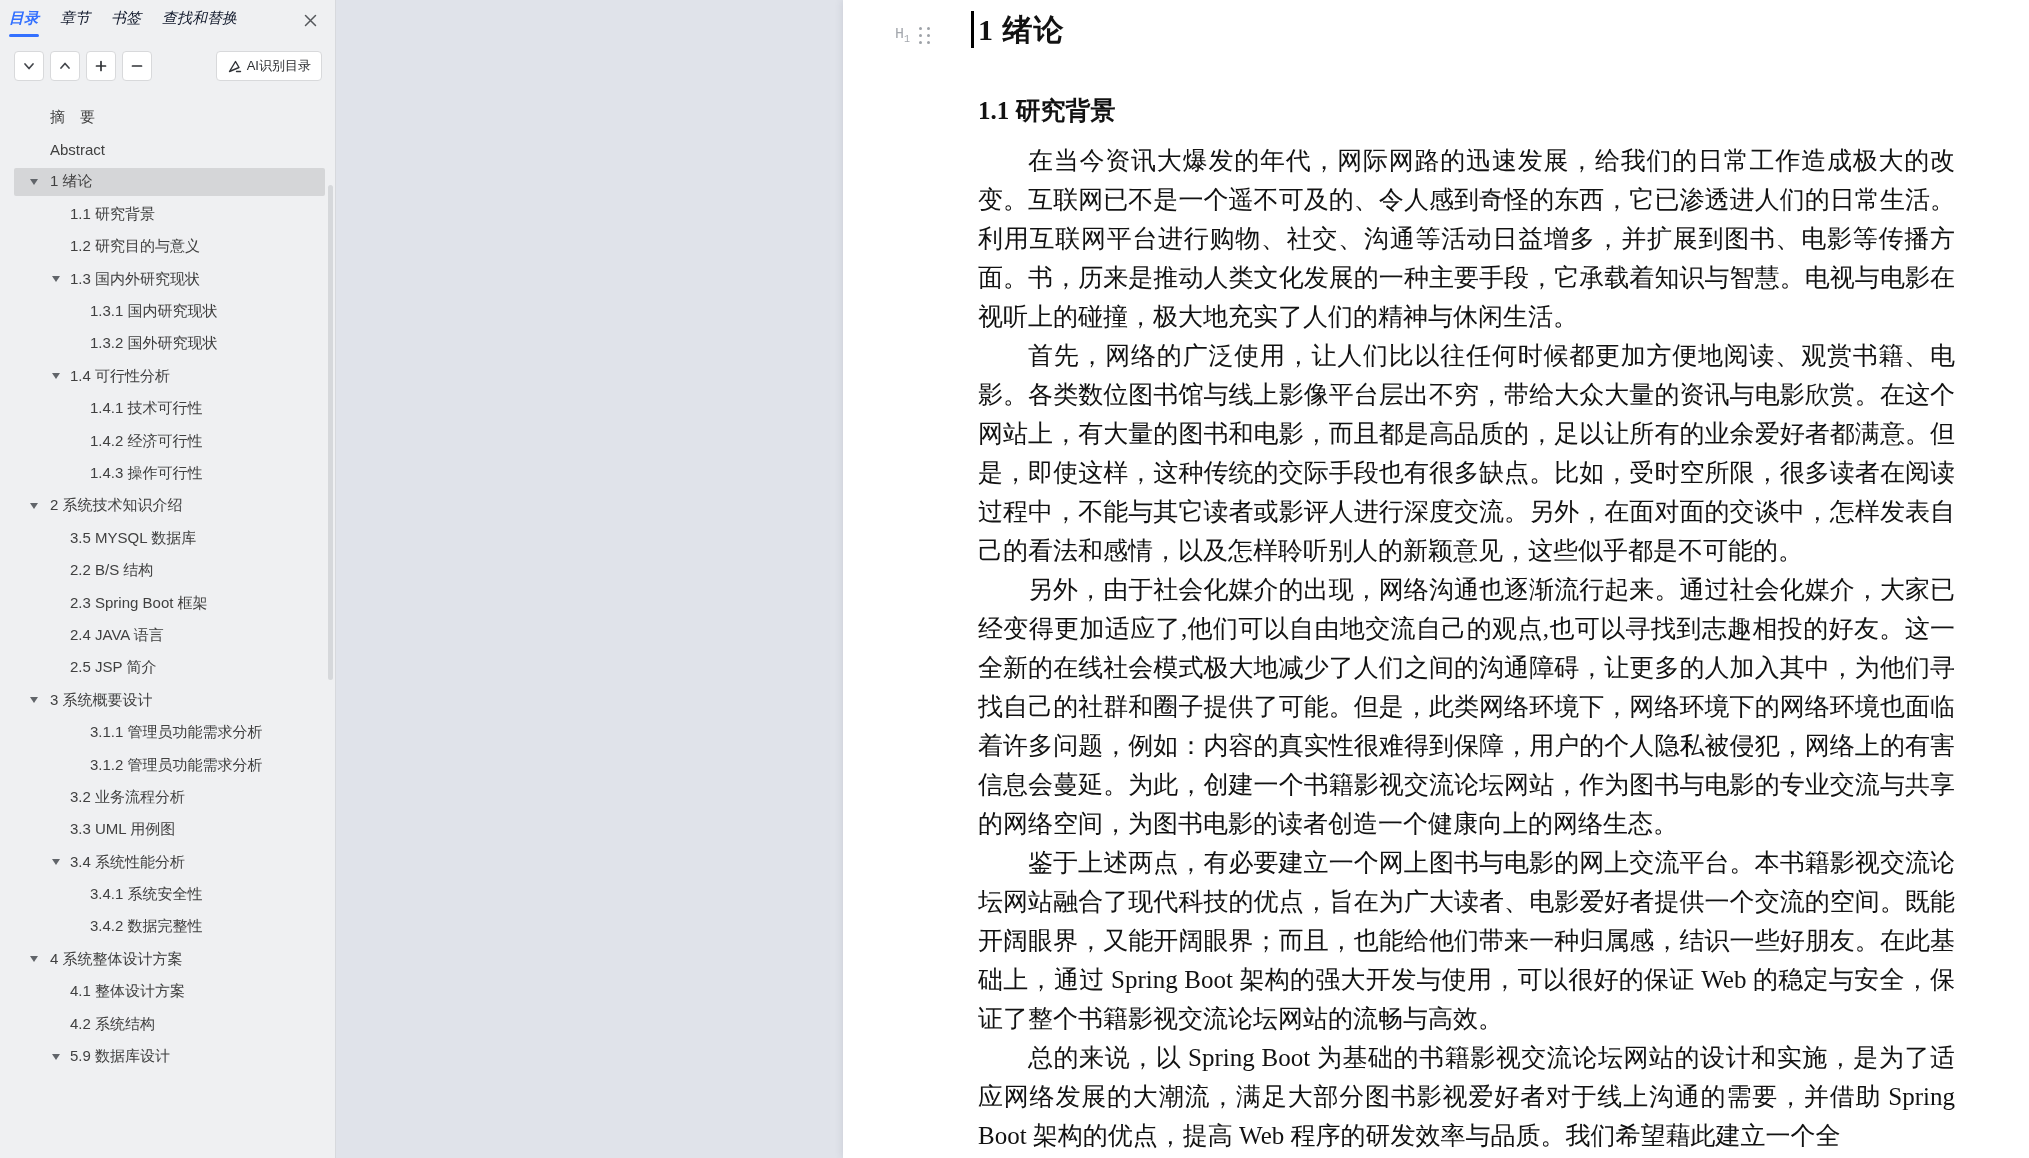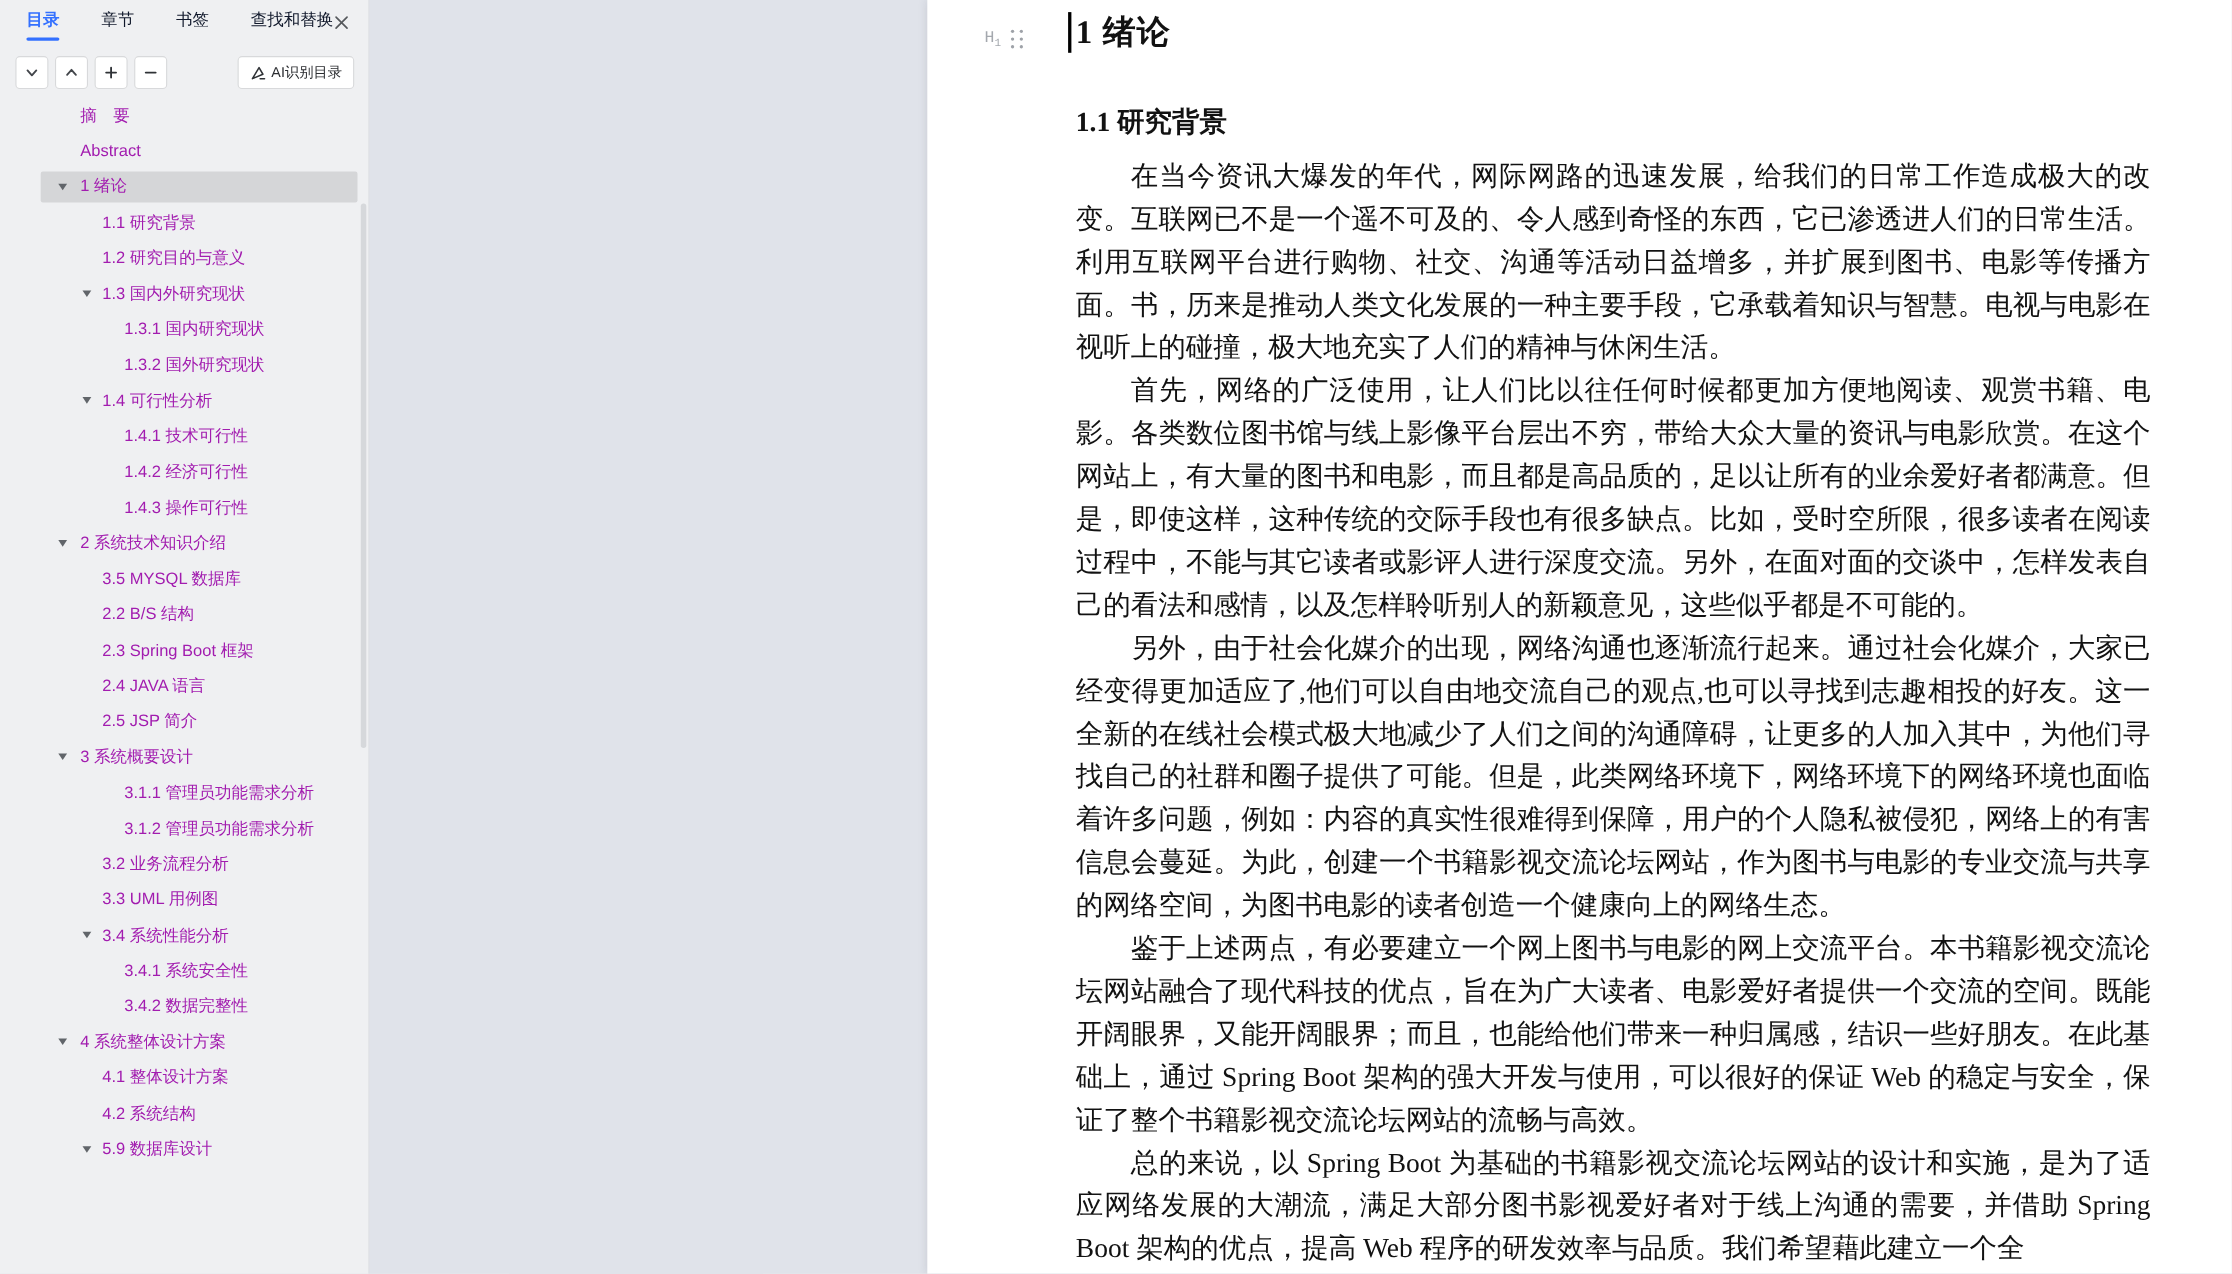--- a/index.html
+++ b/index.html
@@ -7,41 +7,41 @@
   body {
     font-family:"Liberation Sans","DejaVu Sans",sans-serif;
     display:flex; background:#e0e3ea;
   }
 
   
   .sidebar {
     width:336px; height:100%; background:#eff0f2; position:relative;
     border-right:1px solid #d7d9dd; flex:0 0 336px;
   }
-  .tabbar { display:flex; align-items:center; gap:38px; padding:9px 0 0 24px; position:relative; }
+  .tabbar { display:flex; align-items:center; gap:21px; padding:9px 0 0 9px; position:relative;font-style:italic; }
   .tab { font-size:15px; color:#0f172a; cursor:default; position:relative; padding-bottom:9px; }
   .tab.active { color:#3370ff; font-weight:bold; }
   .tab.active::after {
     content:""; position:absolute; left:0; right:0; bottom:0; height:3px;
     border-radius:2px; background:#3370ff;
   }
   .close-btn { position:absolute; right:16px; top:11px; width:18px; height:18px; display:flex; align-items:center; justify-content:center; }
 
   .toolbar { display:flex; align-items:center; padding:14px 13px 0 14px; }
   .tb-btn {
     width:30px; height:30px; background:#fff; border:1px solid #d8d9db; border-radius:4px;
     display:flex; align-items:center; justify-content:center; margin-right:6px;
   }
   .ai-btn {
     margin-left:auto; height:30px; background:#fff; border:1px solid #d8d9db; border-radius:4px;
     display:flex; align-items:center; justify-content:flex-start; gap:5px; padding:0 10px;
     font-size:13px; color:#2b2d31; white-space:nowrap;
   }
 
-  .toc { margin-top:8px; position:relative; font-size:15px; color:#a21caf;padding-left:23px; }
+  .toc { margin-top:20px; position:relative; font-size:15px; color:#404040; }
   .toc-row { position:relative; height:32.4px; display:flex; align-items:center; }
   .toc-row.lvl0 { padding-left:50px; }
   .toc-row.lvl1 { padding-left:70px; }
   .toc-row.lvl2 { padding-left:90px; }
   .toc-row .label { position:relative; z-index:1; white-space:nowrap; }
   .toc-row.selected::before {
     content:""; position:absolute; left:14px; right:10px; top:2px; bottom:2px;
     background:#d5d6d8; border-radius:2px;
   }
   .tri {

